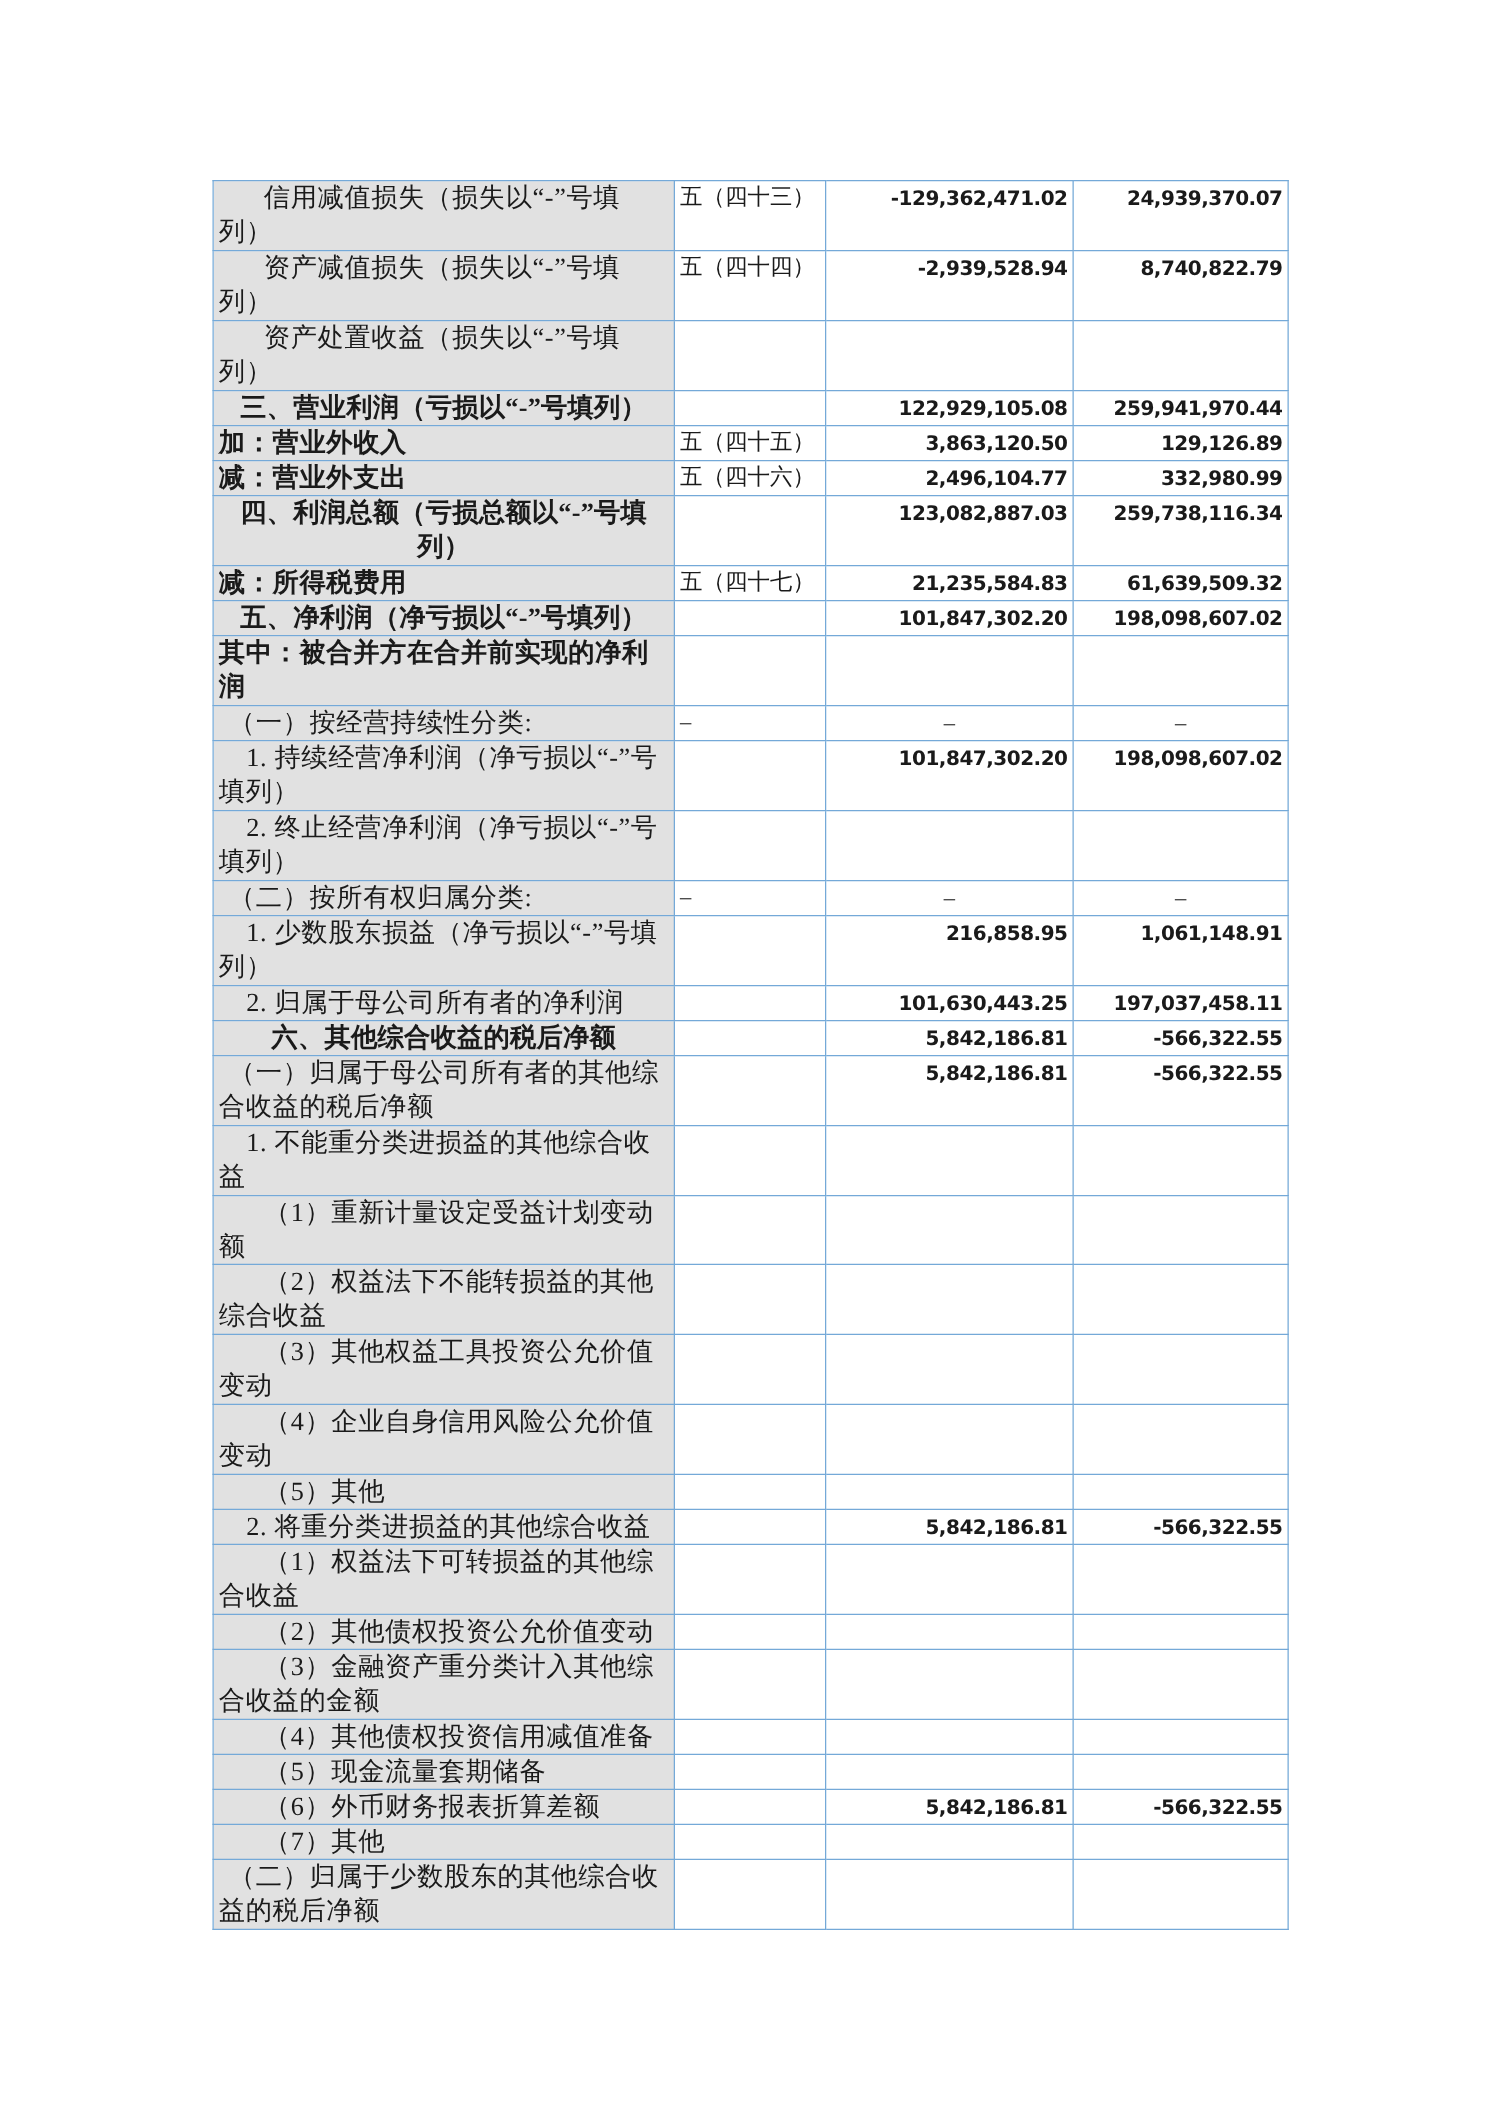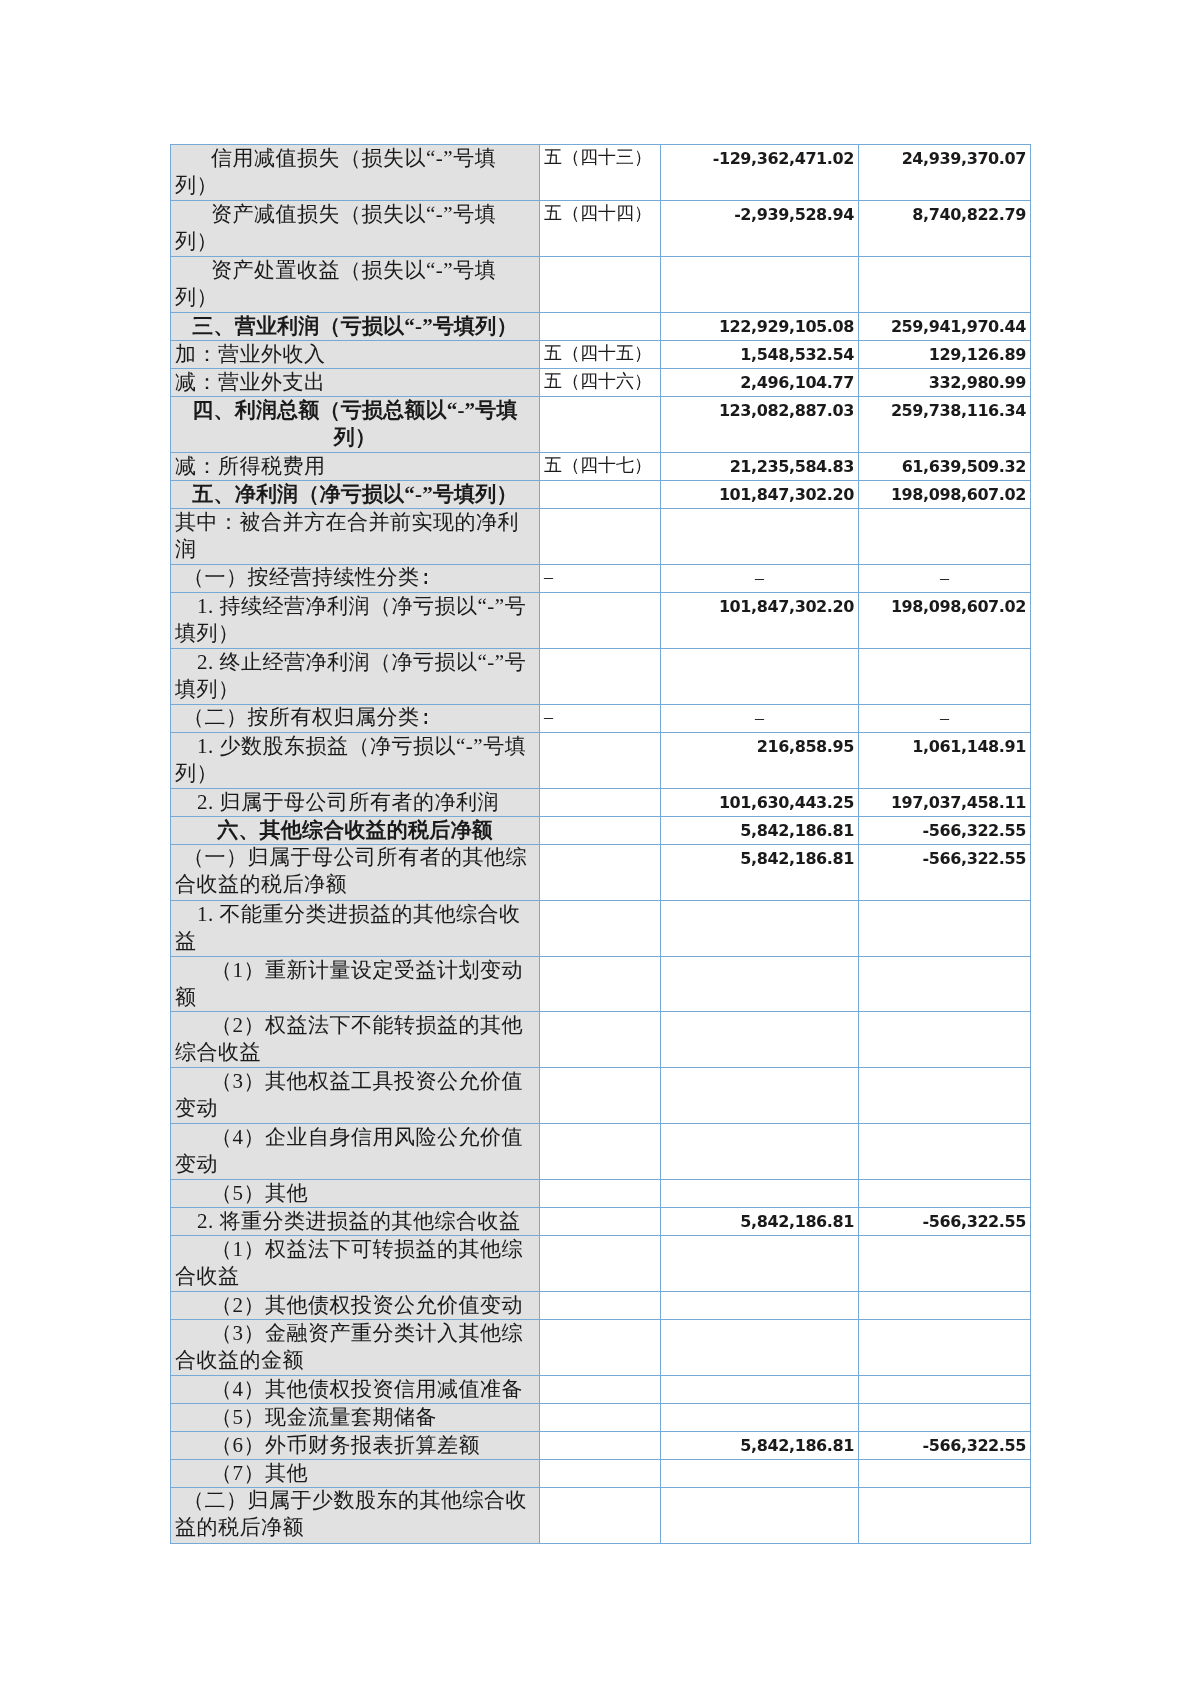--- a/index.html
+++ b/index.html
@@ -39,22 +39,22 @@
   td.c-label {
     background: var(--label-bg, #e1e1e1);
     font-size: 21px;
     line-height: 27px;
     padding: 0 20px 1px 6px;
     font-family: "Liberation Serif", "DejaVu Serif", serif;
     letter-spacing: 0.5px;
   }
   tr.bold td.c-label { font-weight: bold; letter-spacing: 0.2px; text-align: center; }
 
-  td.c-label.ind0 { text-indent: 0; }
-  td.c-label.ind1 { text-indent: 8px; font-family: Liberation Mono, monospace; }
+  td.c-label.ind0 { text-indent: 0; font-weight: bold; }
+  td.c-label.ind1 { text-indent: 8px; }
   td.c-label.ind2 { text-indent: 22px; }
   td.c-label.ind3 { text-indent: 36px; }
 
   td.c-note {
     vertical-align: middle;
     font-size: 18px;
     line-height: 24px;
     font-family: "Liberation Serif", "DejaVu Serif", serif;
   }
   td.c-val {
@@ -106,21 +106,21 @@
         </tr>
         <tr class="h1 bold">
           <td class="c-label ind0">三、营业利润（亏损以“-”号填列）</td>
           <td class="c-note"></td>
           <td class="c-val">122,929,105.08</td>
           <td class="c-val">259,941,970.44</td>
         </tr>
         <tr class="h1">
           <td class="c-label ind0">加：营业外收入</td>
           <td class="c-note">五（四十五）</td>
-          <td class="c-val">1,548,532.54</td>
+          <td class="c-val">3,863,120.50</td>
           <td class="c-val">129,126.89</td>
         </tr>
         <tr class="h1">
           <td class="c-label ind0">减：营业外支出</td>
           <td class="c-note">五（四十六）</td>
           <td class="c-val">2,496,104.77</td>
           <td class="c-val">332,980.99</td>
         </tr>
         <tr class="h2 bold">
           <td class="c-label ind0">四、利润总额（亏损总额以“-”号填列）</td>

